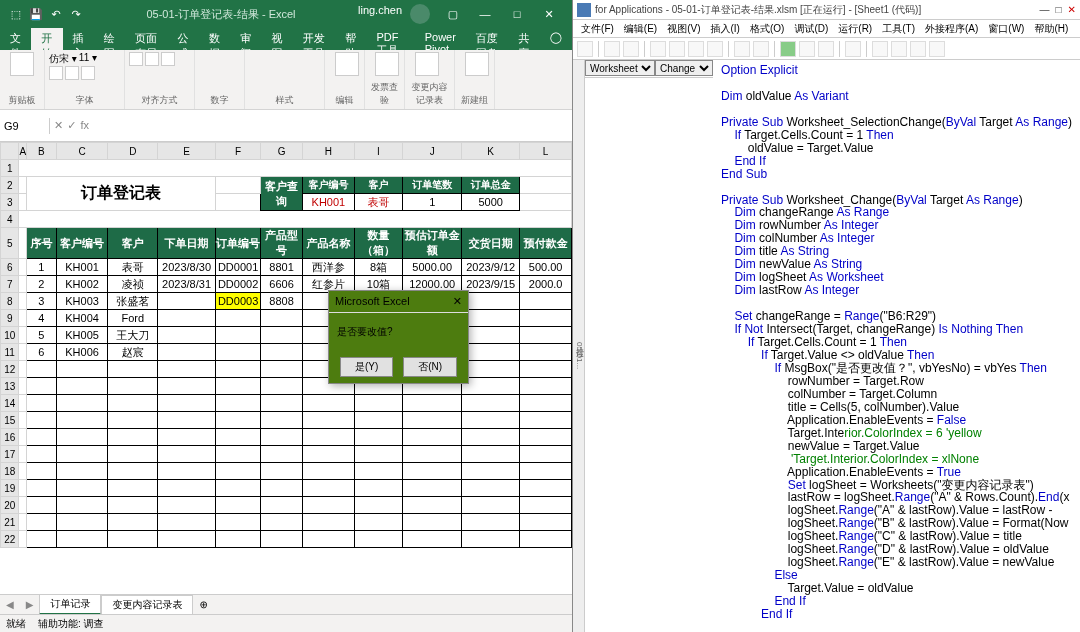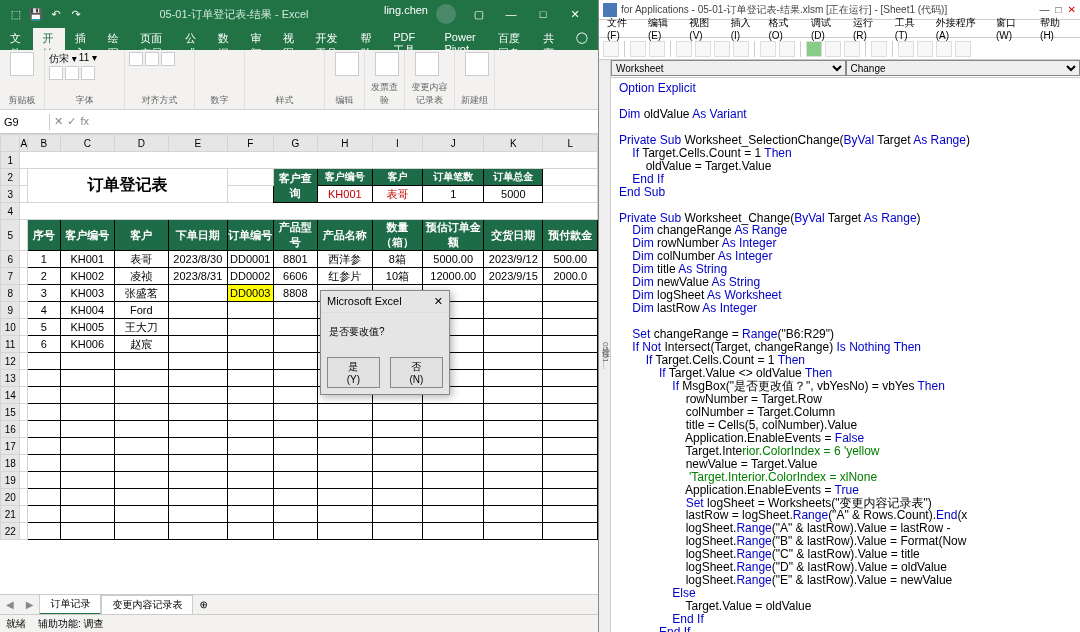--- a/index.html
+++ b/index.html
@@ -27,21 +27,21 @@
 
 .ribbon{height:60px;background:#f3f2f1;border-bottom:1px solid #d4d4d4;display:flex;font-size:10px}
 .rib-group{border-right:1px solid #e1e1e1;padding:2px 4px;display:flex;flex-direction:column;justify-content:space-between}
 .rib-group .g-label{text-align:center;color:#666;font-size:9px;margin-top:auto}
 .rib-btns{display:flex;gap:2px;flex-wrap:wrap}
 .rib-big{width:36px;display:flex;flex-direction:column;align-items:center;gap:2px}
 .rib-big .ico{width:24px;height:24px;background:#fff;border:1px solid #ccc}
 .rib-small{width:14px;height:14px;background:#fff;border:1px solid #ccc}
 
 
-.fbar{height:24px;border-bottom:1px solid #ccc;display:flex;align-items:center;font-size:11px}
+.fbar{height:32px;border-bottom:1px solid #ccc;display:flex;align-items:center;font-size:11px}
 .namebox{width:50px;border-right:1px solid #ccc;padding:2px 4px}
 .fb-btns{display:flex;gap:4px;padding:0 4px;color:#888}
 .formula{flex:1;padding:2px 4px}
 
 
 .grid{flex:1;overflow:auto;position:relative;background:#fff}
 .grid table{border-collapse:collapse;font-size:11px}
 .grid th,.grid td{border:1px solid #d4d4d4;height:17px;text-align:center}
 .grid .colhdr th{background:#e6e6e6;font-weight:normal;font-size:10px}
 .grid .rowhdr{background:#e6e6e6;width:20px;font-size:10px}
@@ -59,21 +59,21 @@
 .sheettabs{height:20px;border-top:1px solid #ccc;display:flex;align-items:center;font-size:10px;background:#f3f2f1}
 .sheettabs .nav{padding:0 6px;color:#888}
 .sheettabs .stab{padding:2px 10px;border:1px solid #ccc;background:#fff}
 .sheettabs .stab.active{border-bottom:2px solid #217346}
 .sheettabs .add{padding:0 6px}
 
 
 .statusbar{height:18px;background:#f3f2f1;border-top:1px solid #ccc;display:flex;align-items:center;font-size:10px;padding:8px 6px;gap:12px}
 
 
-.msgbox{position:absolute;left:320px;top:290px;width:130px;background:#e5e5e5;border:1px solid #888;box-shadow:2px 2px 8px rgba(0,0,0,.3);font-size:11px}
+.msgbox{position:absolute;left:328px;top:290px;width:141px;background:#4d7c0f;border:1px solid #888;box-shadow:2px 2px 8px rgba(0,0,0,.3);font-size:11px}
 .msgbox .mb-title{padding:4px 6px;font-size:11px;border-bottom:1px solid #ddd;display:flex;justify-content:space-between}
 .msgbox .mb-body{padding:12px 8px;font-size:10px}
 .msgbox .mb-btns{display:flex;gap:10px;justify-content:center;padding:6px}
 .msgbox button{padding:2px 14px;font-size:10px;border:1px solid #888;background:#e1e1e1}
 
 
 .vba-title{height:20px;background:#fff;border-bottom:1px solid #ccc;display:flex;align-items:center;font-size:10px;padding:0 4px;color:#444}
 .vba-title .ico{width:14px;height:14px;background:#4a7ab5;margin-right:4px}
 .vba-title .vt-right{margin-left:auto;display:flex;gap:6px}
 .vba-menu{height:18px;border-bottom:1px solid #ccc;display:flex;align-items:center;font-size:10px;gap:2px;padding:0 4px}
@@ -598,21 +598,21 @@
         <span class="sep"></span>
       <span class="tb"></span>
         <span class="sep"></span>
       <span class="tb"></span>
       <span class="tb"></span>
       <span class="tb"></span>
       <span class="tb"></span>
     </div>
     <div class="vba-wrap">
       <div class="left-gutter">运行05-01...</div>
-      <div style="flex:1;display:flex;flex-direction:column">
+      <div style="flex:1;display:flex;flex-direction:row">
         <div class="vba-dd">
           <select><option>Worksheet</option></select>
           <select><option>Change</option></select>
         </div>
         <div class="code" id="code-area"><div><span class="kw">Option</span> <span class="kw">Explicit</span></div><div>&nbsp;</div><div><span class="kw">Dim</span> oldValue <span class="kw">As</span> <span class="kw">Variant</span></div><div>&nbsp;</div><div><span class="kw">Private</span> <span class="kw">Sub</span> Worksheet_SelectionChange(<span class="kw">ByVal</span> Target <span class="kw">As</span> <span class="kw">Range</span>)</div><div>    <span class="kw">If</span> Target.Cells.Count = 1 <span class="kw">Then</span></div><div>        oldValue = Target.Value</div><div>    <span class="kw">End</span> <span class="kw">If</span></div><div><span class="kw">End</span> <span class="kw">Sub</span></div><div>&nbsp;</div><div><span class="kw">Private</span> <span class="kw">Sub</span> Worksheet_Change(<span class="kw">ByVal</span> Target <span class="kw">As</span> <span class="kw">Range</span>)</div><div>    <span class="kw">Dim</span> changeRange <span class="kw">As</span> <span class="kw">Range</span></div><div>    <span class="kw">Dim</span> rowNumber <span class="kw">As</span> <span class="kw">Integer</span></div><div>    <span class="kw">Dim</span> colNumber <span class="kw">As</span> <span class="kw">Integer</span></div><div>    <span class="kw">Dim</span> title <span class="kw">As</span> <span class="kw">String</span></div><div>    <span class="kw">Dim</span> newValue <span class="kw">As</span> <span class="kw">String</span></div><div>    <span class="kw">Dim</span> logSheet <span class="kw">As</span> <span class="kw">Worksheet</span></div><div>    <span class="kw">Dim</span> lastRow <span class="kw">As</span> <span class="kw">Integer</span></div><div>&nbsp;</div><div>    <span class="kw">Set</span> changeRange = <span class="kw">Range</span>("B6:R29")</div><div>    <span class="kw">If</span> <span class="kw">Not</span> Intersect(Target, changeRange) <span class="kw">Is</span> <span class="kw">Nothing</span> <span class="kw">Then</span></div><div>        <span class="kw">If</span> Target.Cells.Count = 1 <span class="kw">Then</span></div><div>            <span class="kw">If</span> Target.Value &lt;&gt; oldValue <span class="kw">Then</span></div><div>                <span class="kw">If</span> MsgBox("是否更改值？", vbYesNo) = vbYes <span class="kw">Then</span></div><div>                    rowNumber = Target.Row</div><div>                    colNumber = Target.Column</div><div>                    title = Cells(5, colNumber).Value</div><div>                    Application.EnableEvents = <span class="kw">False</span></div><div>                    Target.Inte<span class="cm">rior.ColorIndex = 6 'yellow</span></div><div>                    newValue = Target.Value</div><div>&nbsp;<span class="cm">                    'Target.Interior.ColorIndex = xlNone</span></div><div>                    Application.EnableEvents = <span class="kw">True</span></div><div>                    <span class="kw">Set</span> logSheet = Worksheets("变更内容记录表")</div><div>                    lastRow = logSheet.<span class="kw">Range</span>("A" &amp; Rows.Count).<span class="kw">End</span>(x</div><div>                    logSheet.<span class="kw">Range</span>("A" &amp; lastRow).Value = lastRow -</div><div>                    logSheet.<span class="kw">Range</span>("B" &amp; lastRow).Value = Format(Now</div><div>                    logSheet.<span class="kw">Range</span>("C" &amp; lastRow).Value = title</div><div>                    logSheet.<span class="kw">Range</span>("D" &amp; lastRow).Value = oldValue</div><div>                    logSheet.<span class="kw">Range</span>("E" &amp; lastRow).Value = newValue</div><div>                <span class="kw">Else</span></div><div>                    Target.Value = oldValue</div><div>                <span class="kw">End</span> <span class="kw">If</span></div><div>            <span class="kw">End</span> <span class="kw">If</span></div></div>
       </div>
     </div>
   </div>
 </div>
 

